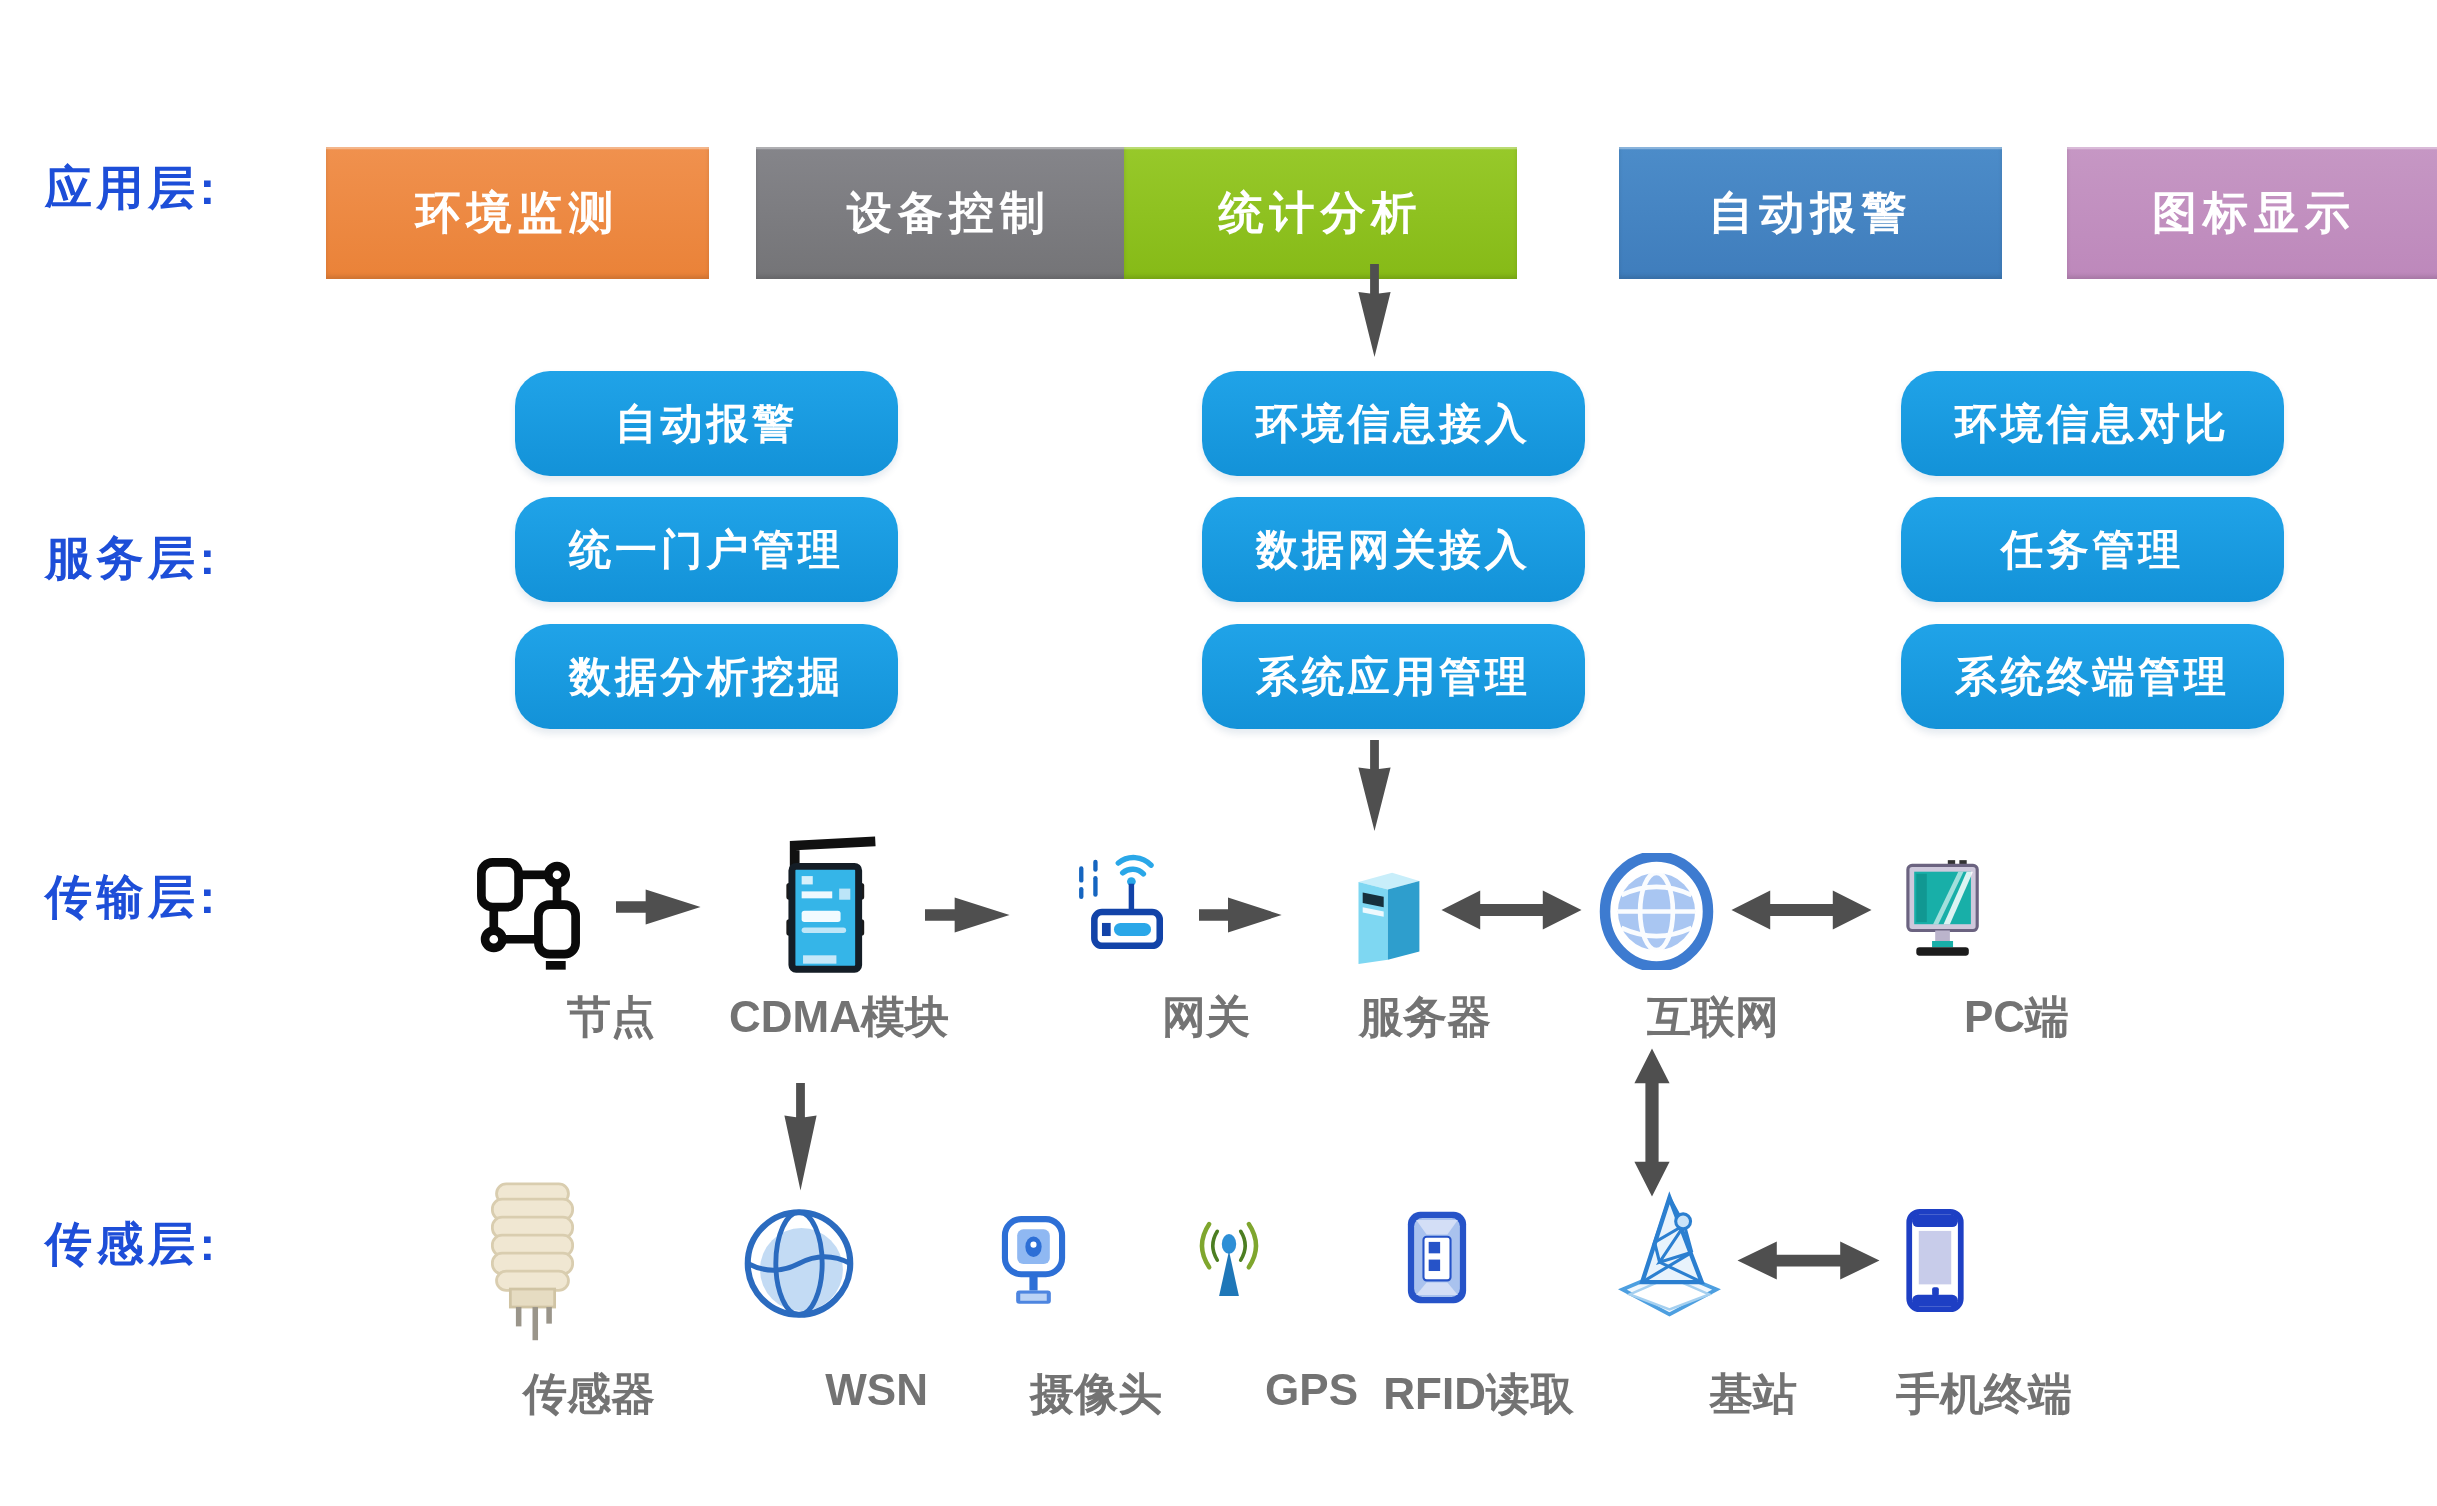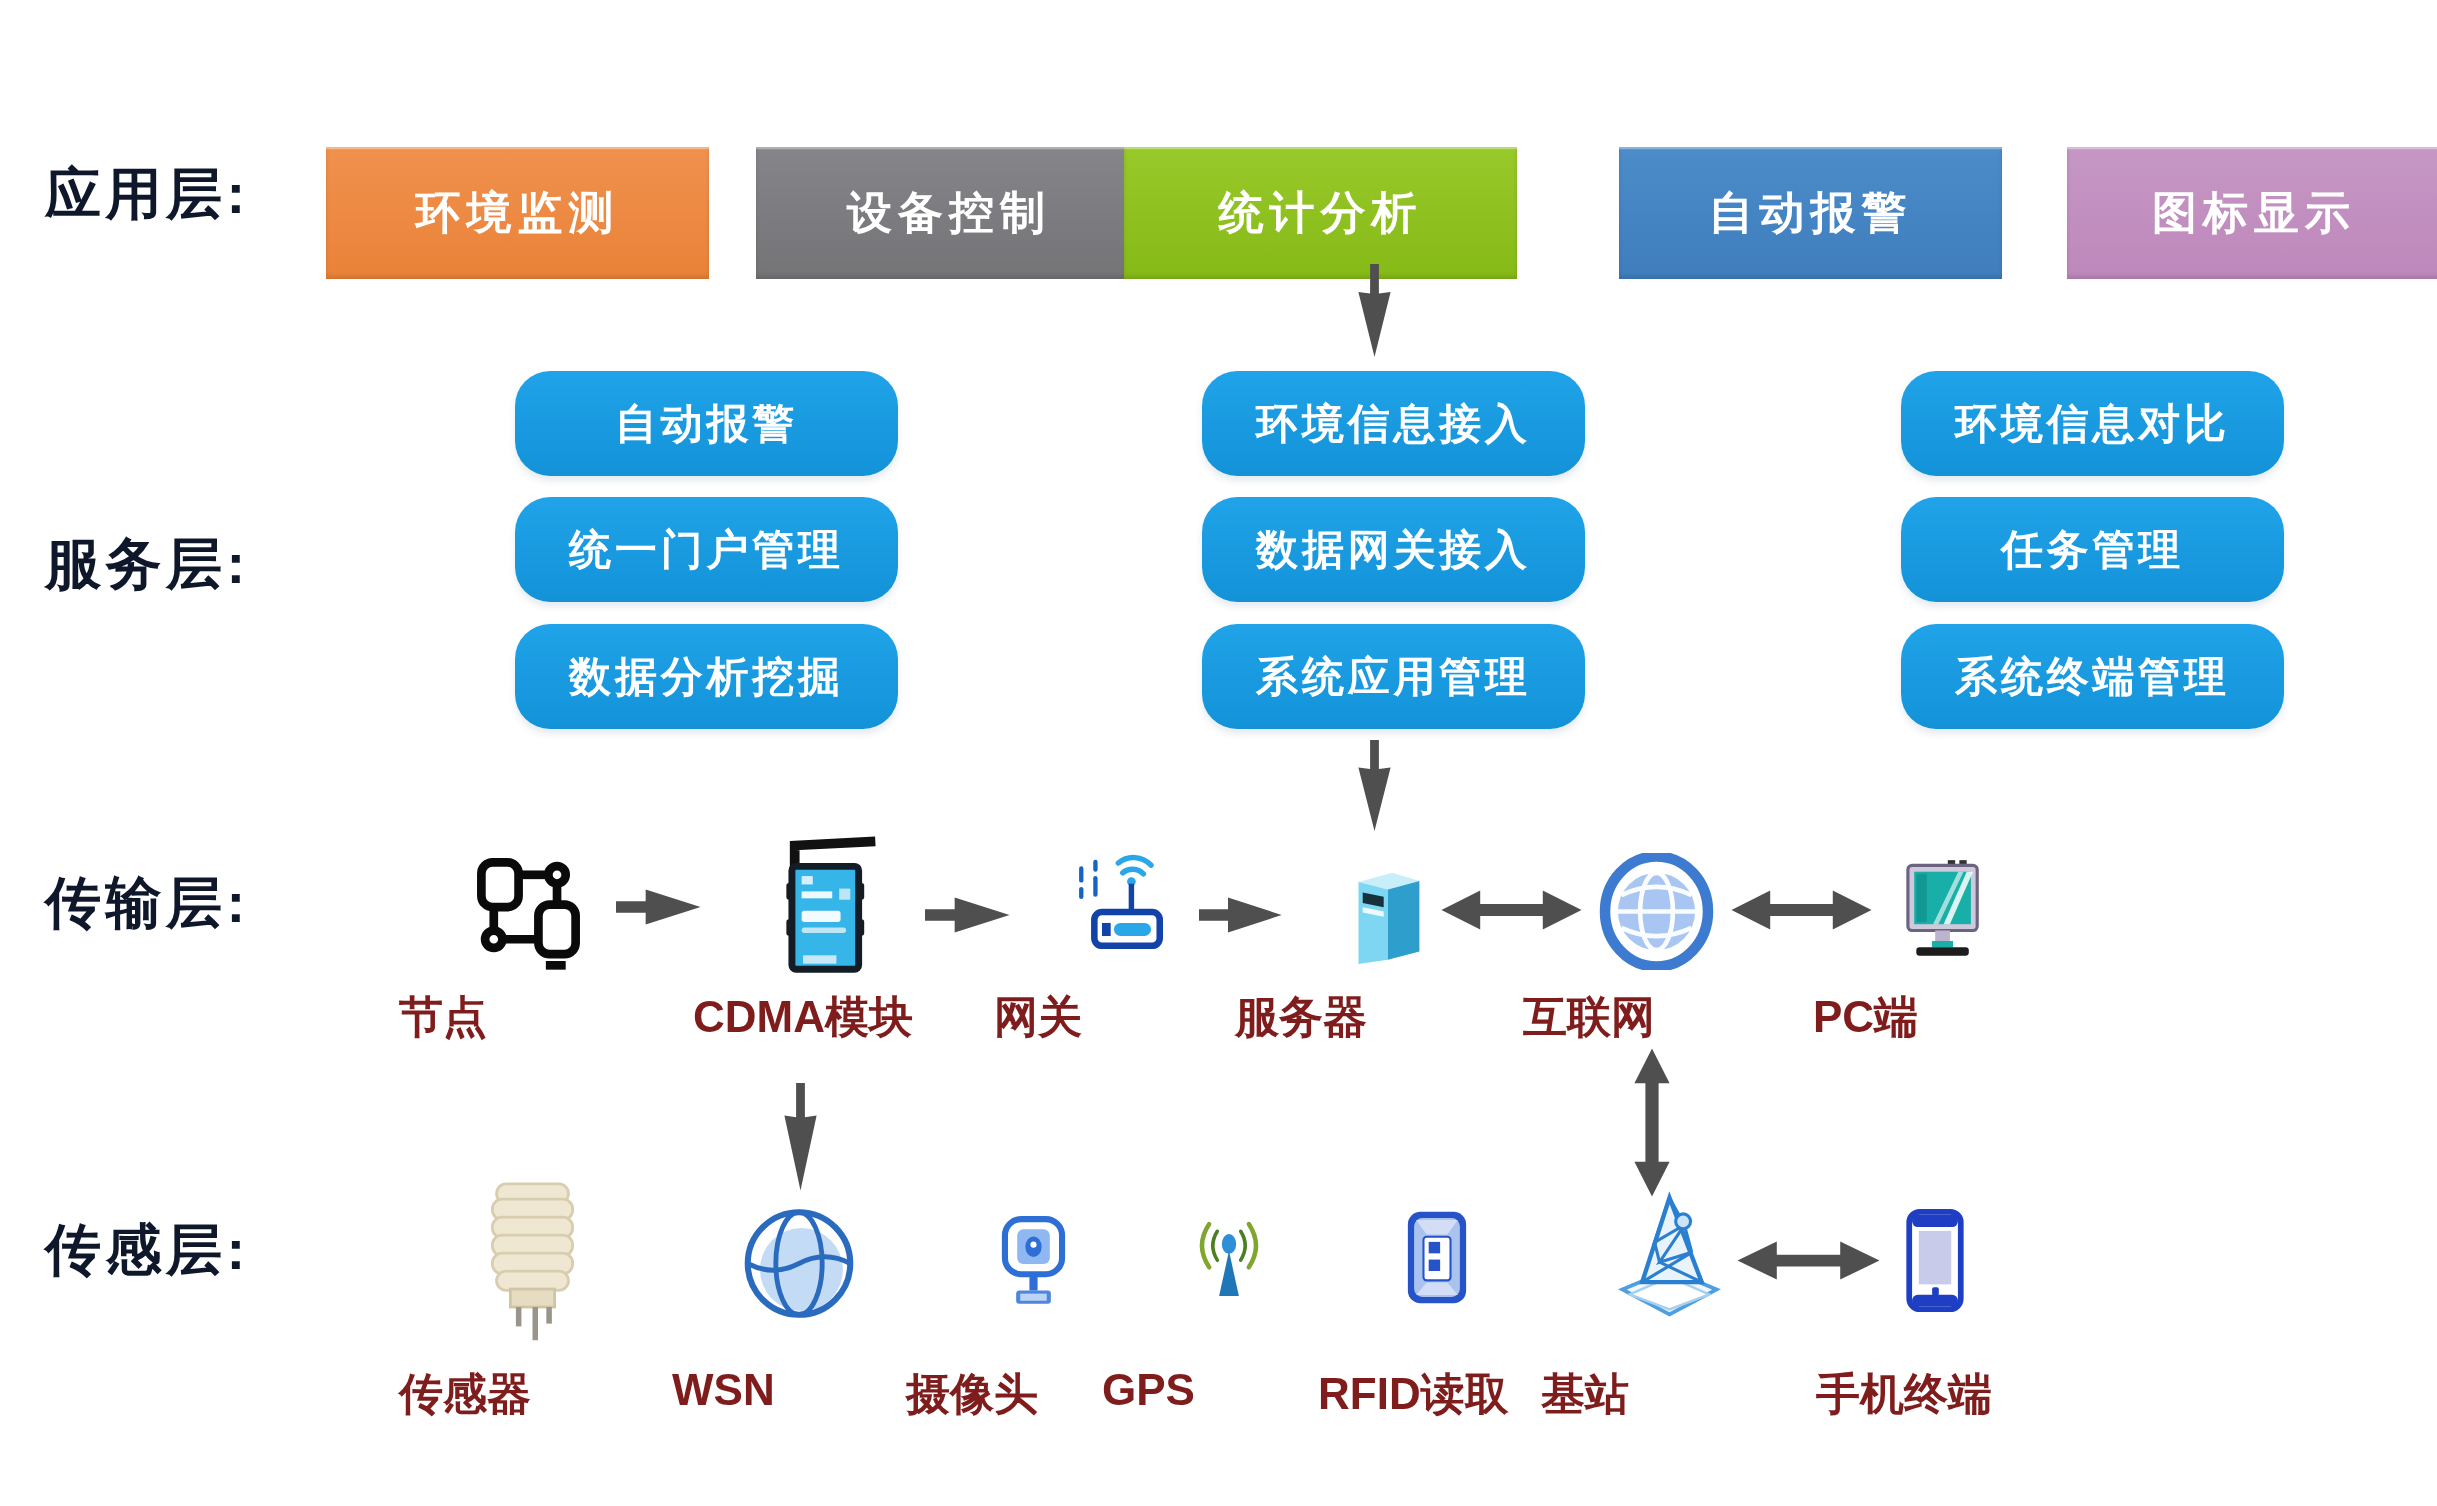--- a/index.html
+++ b/index.html
@@ -5,23 +5,23 @@
   * { box-sizing: border-box; margin: 0; padding: 0; }
   html, body {
     width: 2438px; height: 1507px;
     background: #ffffff;
     font-family: "Liberation Sans", sans-serif;
     position: relative;
     overflow: hidden;
   }
   .layer-label {
     position: absolute;
-    font-size: 56px;
+    font-size: 47px;
     font-weight: 800;
-    color: #0f172a;
+    color: #1d4ed8;
     letter-spacing: 4.5px;
     white-space: nowrap;
   }
   .app-box {
     position: absolute;
     top: 147px; height: 132px;
     display: flex; align-items: center; justify-content: center;
     color: #ffffff;
     font-size: 45px; font-weight: 700; letter-spacing: 6px;
     white-space: nowrap;
@@ -39,24 +39,24 @@
     background: linear-gradient(#20a3e8, #1392d8);
     display: flex; align-items: center; justify-content: center;
     color: #ffffff;
     font-size: 42px; font-weight: 700; letter-spacing: 3.8px;
     white-space: nowrap;
     box-shadow: 0 4.5px 7.5px rgba(0,60,110,.10);
   }
   .node-label {
     position: absolute;
     width: 256px;
-    text-align: left;
+    text-align: right;
     font-size: 44px;
     font-weight: 600;
-    color: #7f1d1d;
+    color: #737373;
     white-space: nowrap;
   }
   .icon { position: absolute; }
   .icon svg { width: 100%; height: 100%; display: block; }
   .arrow { position: absolute; }
   .arrow svg { width: 100%; height: 100%; display: block; }
 </style>
 </head>
 <body>
 

